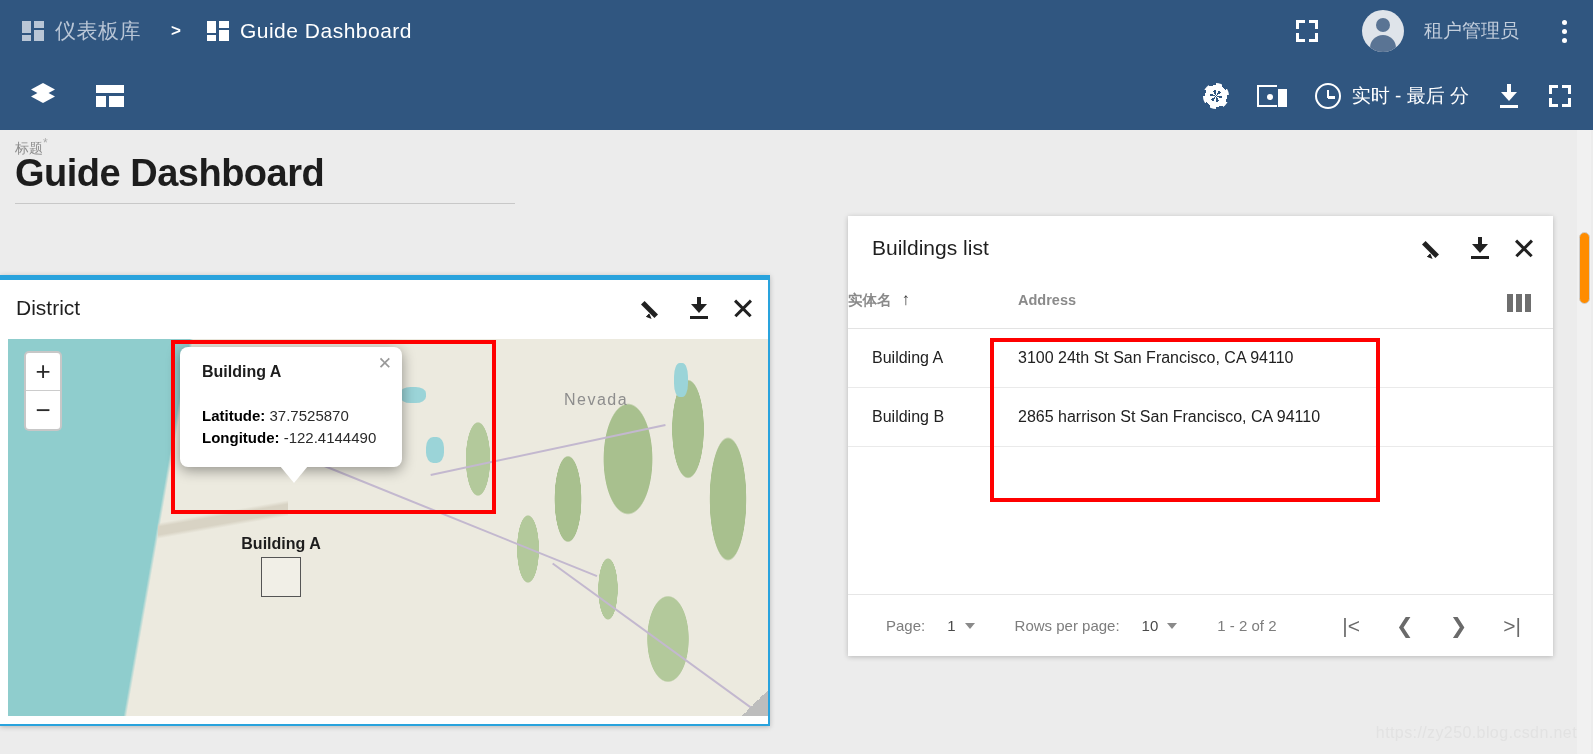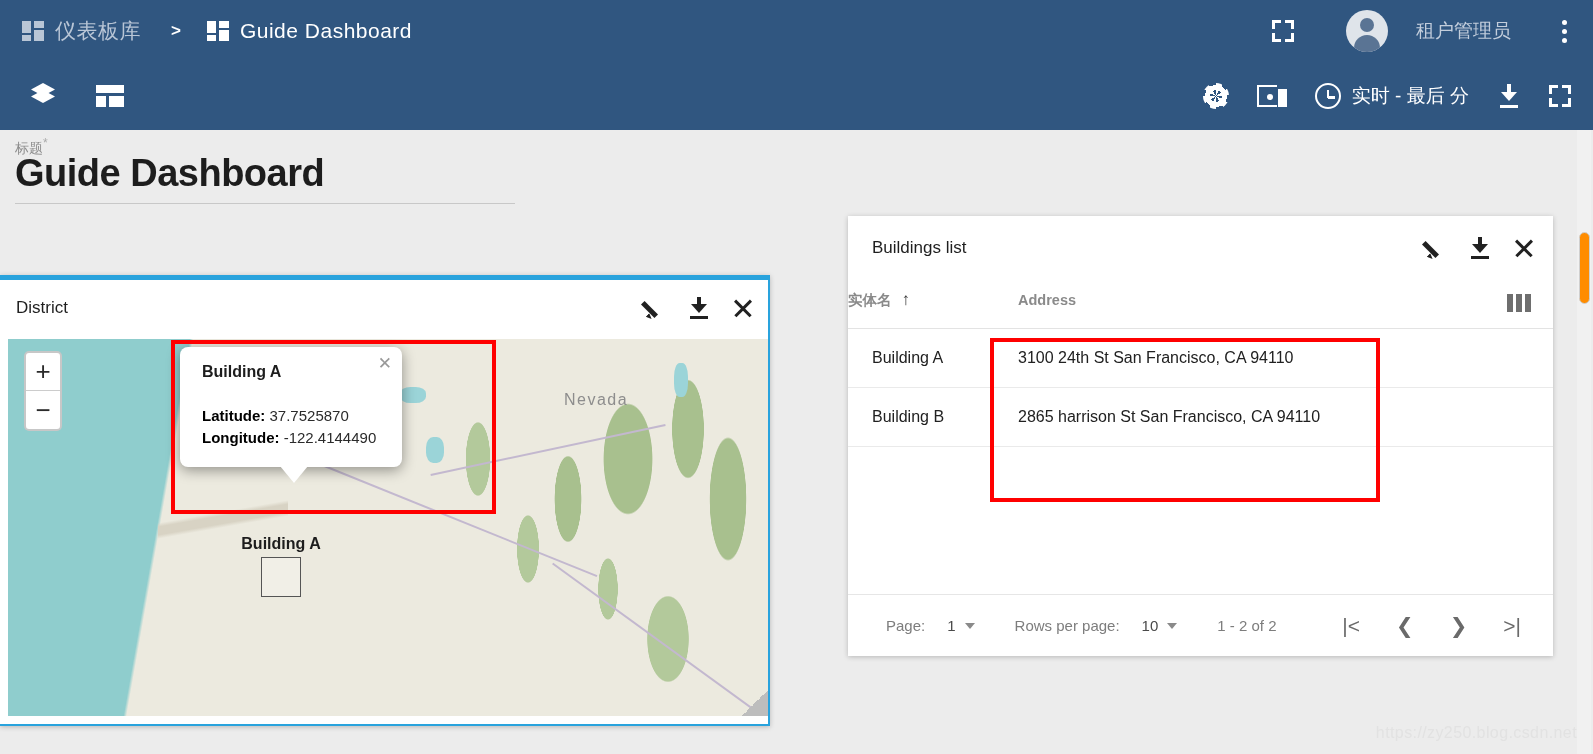--- a/index.html
+++ b/index.html
@@ -24,21 +24,21 @@
 
   .dash-glyph { width: 22px; height: 20px; position: relative; flex: none; }
   .dash-glyph i { position: absolute; background: #b9c6d6; display: block; }
   .dash-glyph.white i { background: #ffffff; }
   .dash-glyph i:nth-child(1) { left: 0; top: 0; width: 9px; height: 12px; }
   .dash-glyph i:nth-child(2) { left: 12px; top: 0; width: 10px; height: 7px; }
   .dash-glyph i:nth-child(3) { left: 0; top: 14px; width: 9px; height: 6px; }
   .dash-glyph i:nth-child(4) { left: 12px; top: 9px; width: 10px; height: 11px; }
 
   .topbar-right {
-    margin-left: auto; display: flex; align-items: center; padding-right: 18px; gap: 16px;
+    margin-left: auto; display: flex; align-items: center; padding-right: 18px; gap: 8px;
   }
   .ic-btn { display: flex; align-items: center; justify-content: center; cursor: pointer; }
   .expand-ic { width: 22px; height: 22px; position: relative; }
   .expand-ic span { position: absolute; width: 9px; height: 9px; }
   .expand-ic span:nth-child(1) { left: 0; top: 0; border-left: 3px solid #fff; border-top: 3px solid #fff; }
   .expand-ic span:nth-child(2) { right: 0; top: 0; border-right: 3px solid #fff; border-top: 3px solid #fff; }
   .expand-ic span:nth-child(3) { left: 0; bottom: 0; border-left: 3px solid #fff; border-bottom: 3px solid #fff; }
   .expand-ic span:nth-child(4) { right: 0; bottom: 0; border-right: 3px solid #fff; border-bottom: 3px solid #fff; }
 
   .avatar {
@@ -115,21 +115,21 @@
   
   .map-widget {
     position: absolute; left: 0px; top: 275px; width: 770px; height: 451px;
     background: #fff; border: 2px solid #29a3dd; border-left: none;
     box-shadow: 0 1px 5px rgba(0,0,0,.22);
   }
   .map-widget::before {
     content:""; position:absolute; left:0; top:-2px; right:-2px; height: 5px; background:#29a3dd;
   }
   .widget-head { height: 62px; display: flex; align-items: center; padding: 0 14px 0 16px; }
-  .widget-title { font-size: 17px; color: #1f1f1f; }
+  .widget-title { font-size: 21px; color: #1f1f1f; }
   .widget-actions { margin-left: auto; display: flex; align-items: center; gap: 22px; }
   .pencil { width: 22px; height: 22px; position: relative; cursor: pointer; }
   .pencil::before {
     content:""; position:absolute; left:3px; top:3px; width:5px; height:19px;
     background:#212121; transform: rotate(-45deg); transform-origin: center;
   }
   .pencil::after {
     content:""; position:absolute; left:3px; top:17px; width:5px; height:6px;
     background:#212121; transform: rotate(-45deg); clip-path: polygon(0 0,100% 0,50% 100%);
   }

